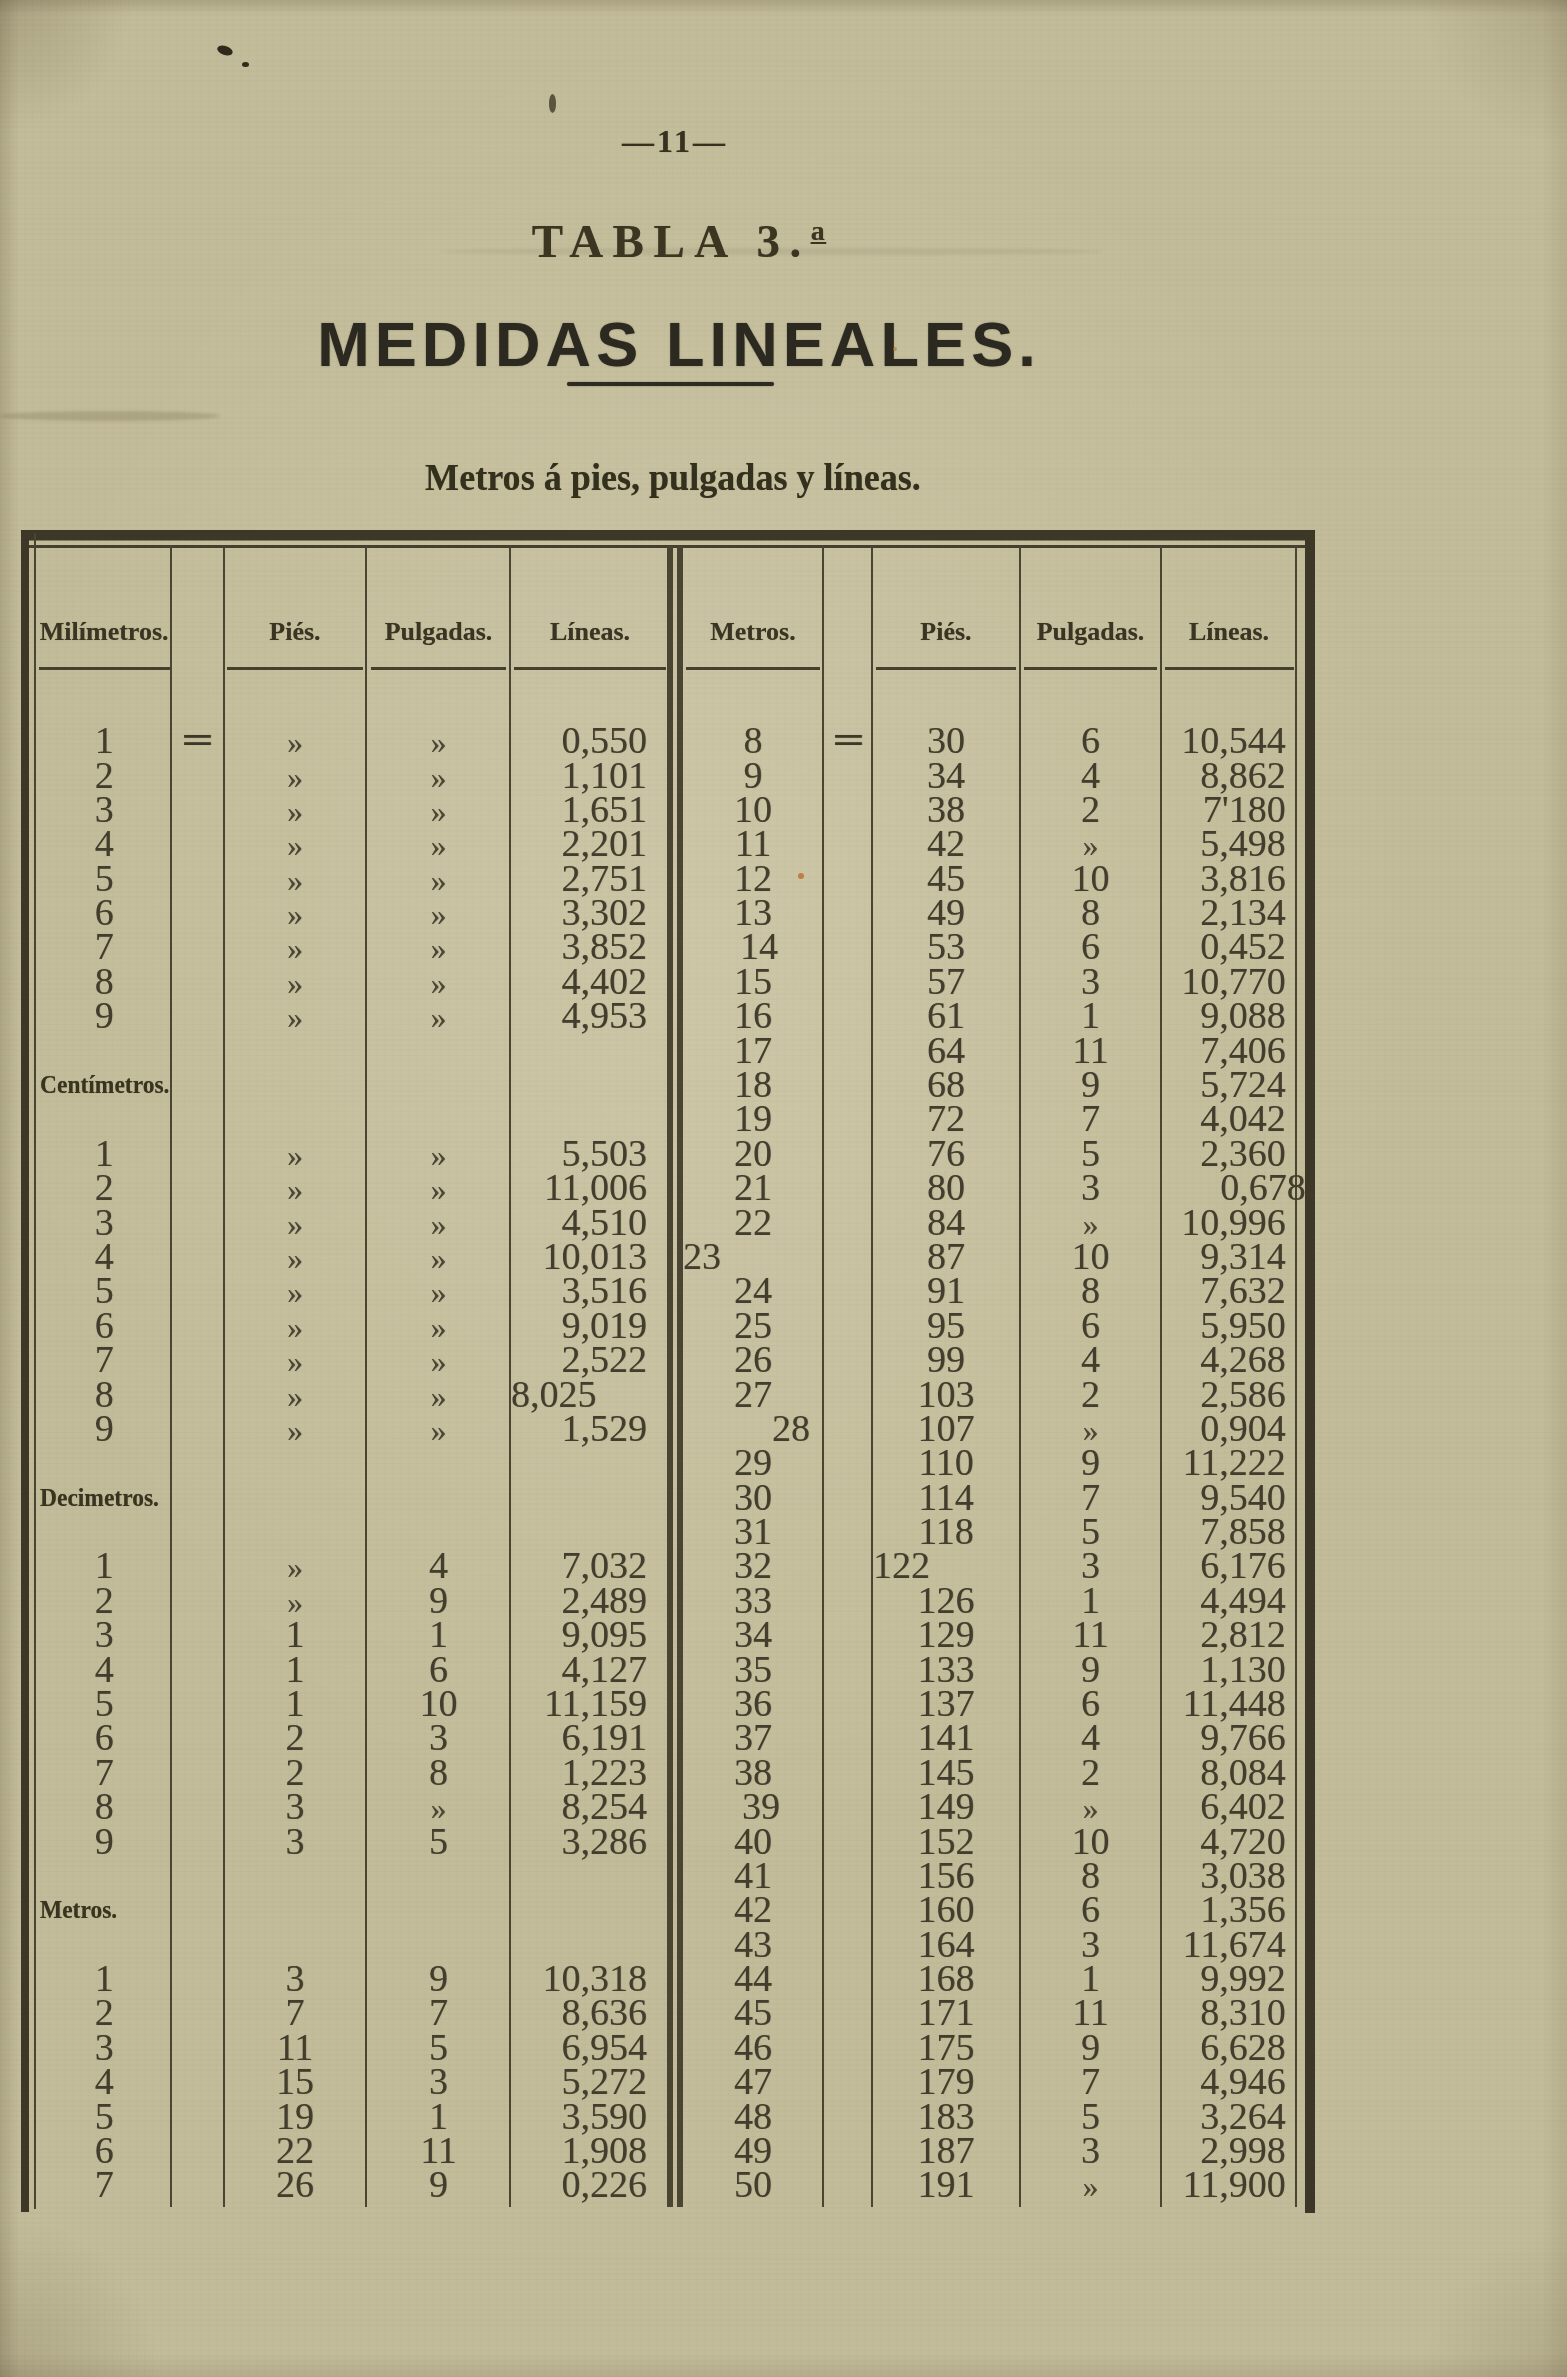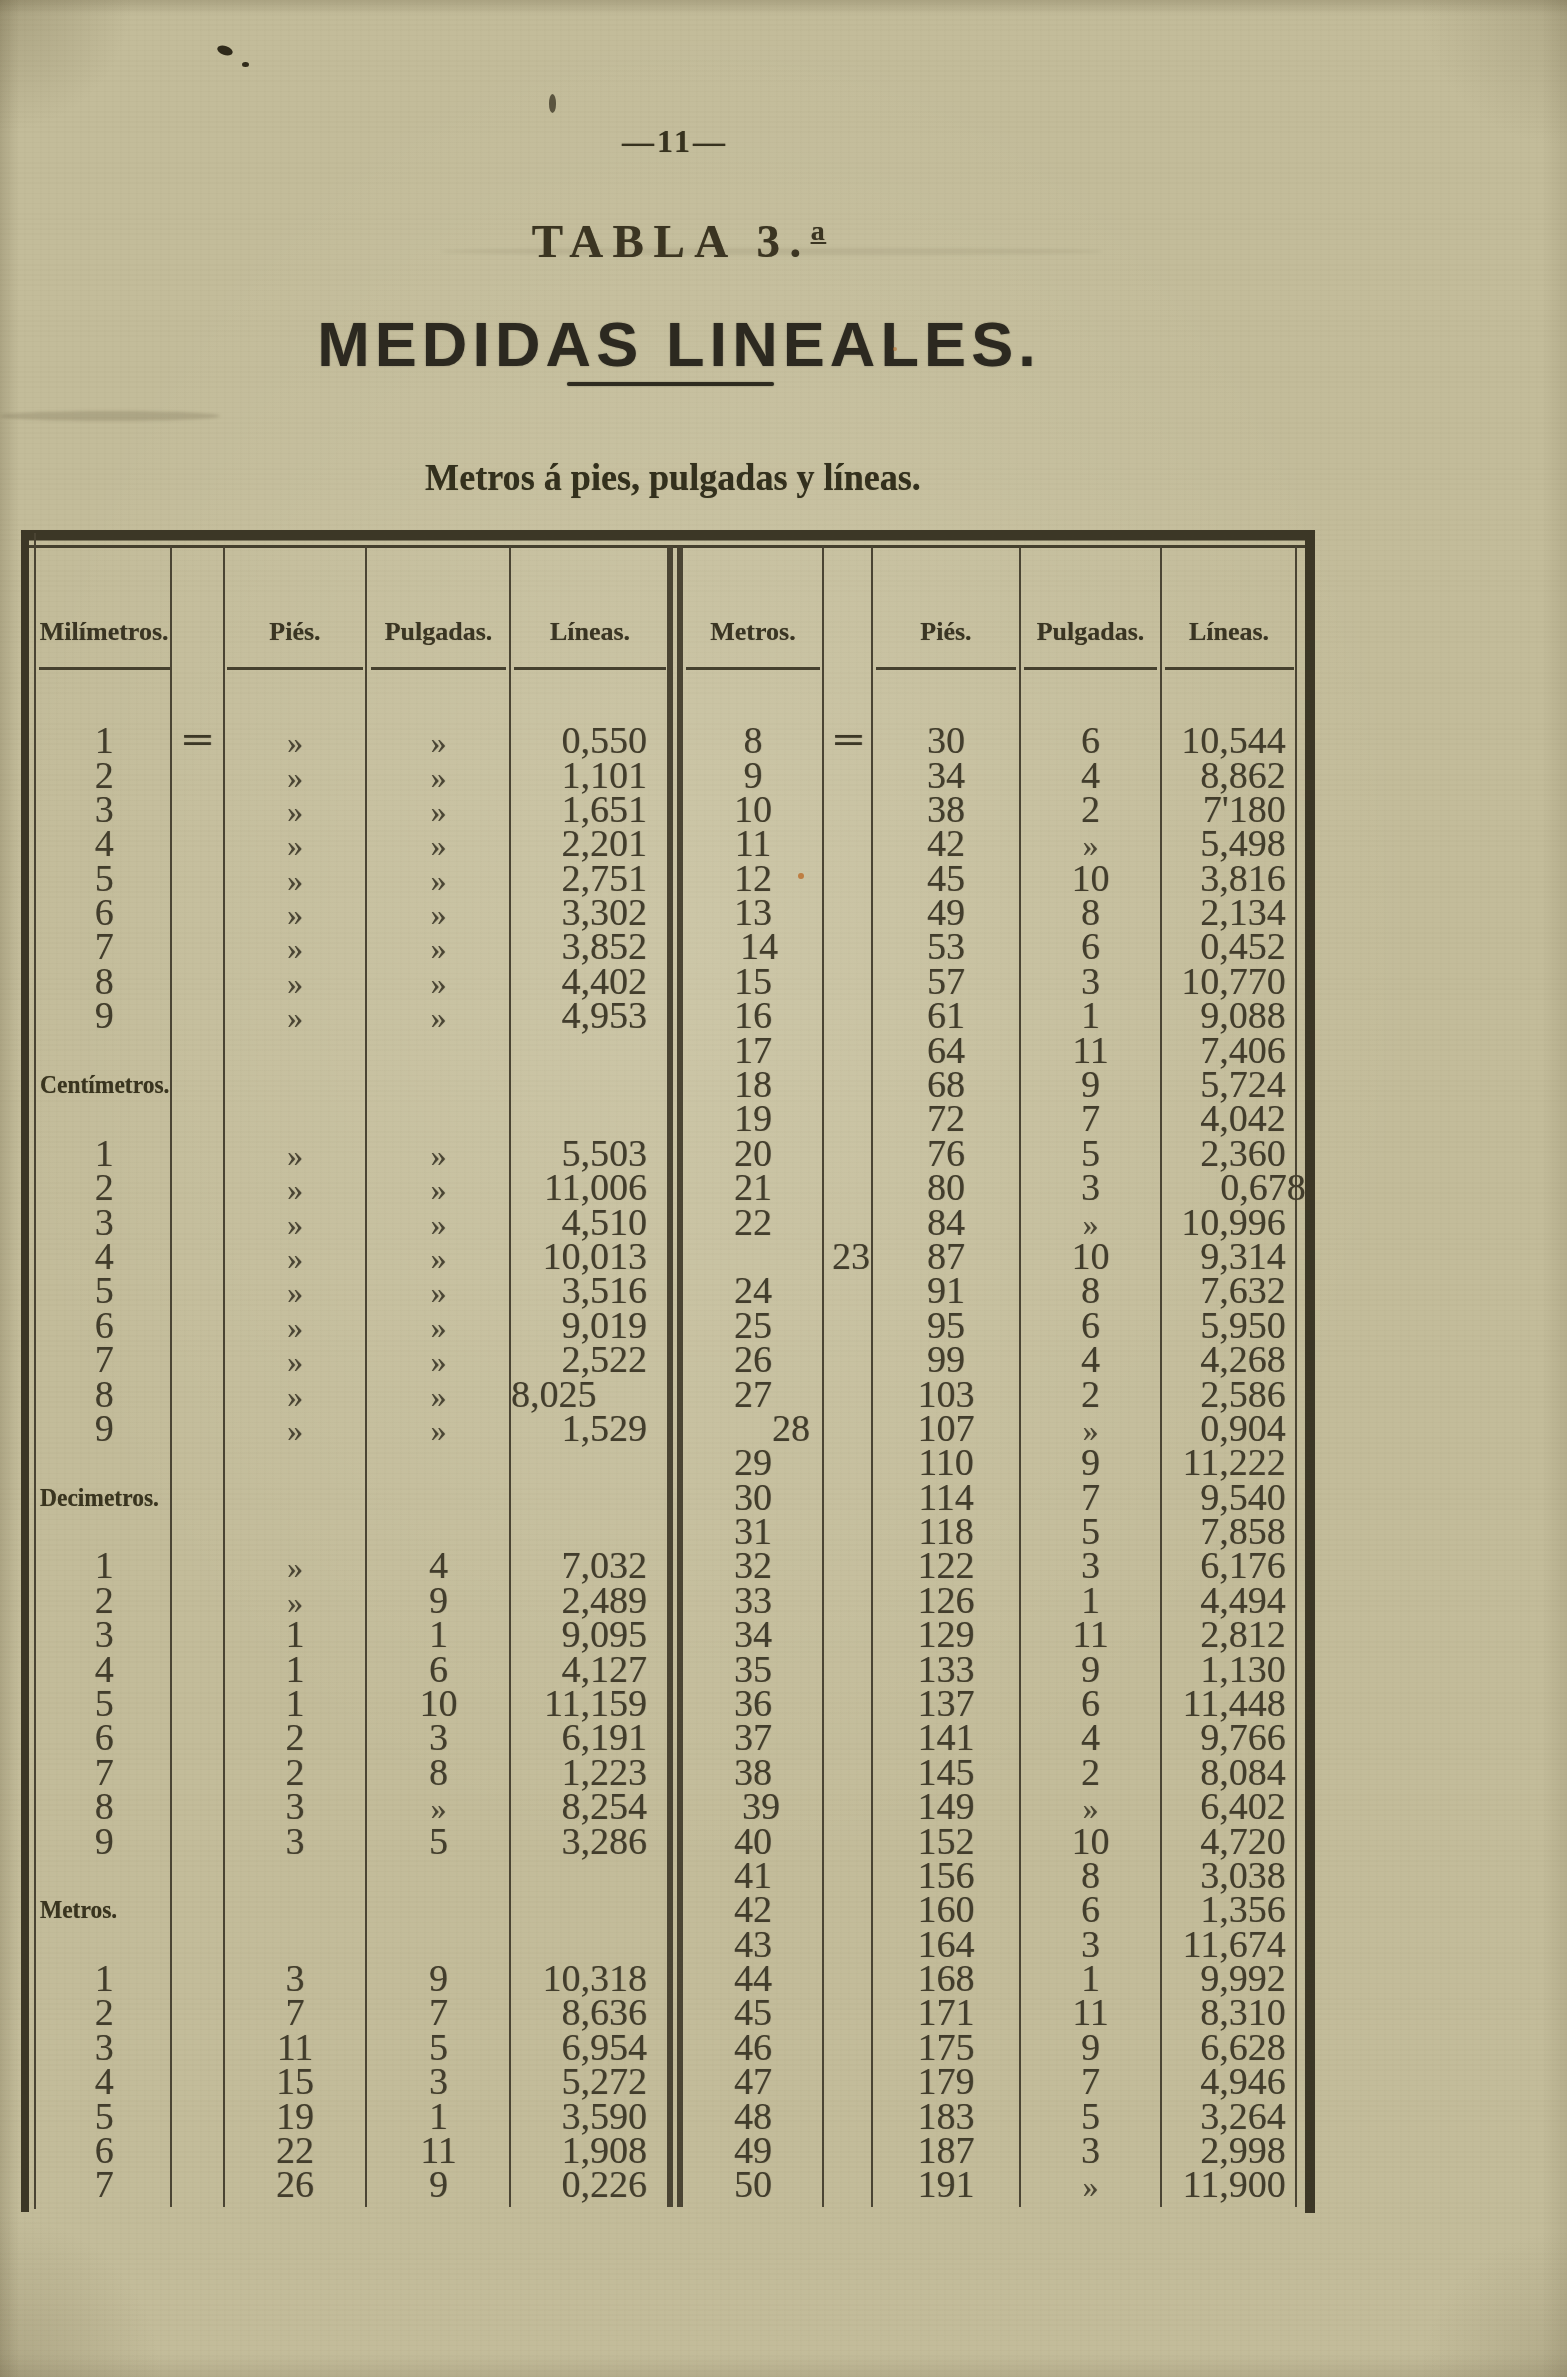--- a/index.html
+++ b/index.html
@@ -268,21 +268,21 @@
         <div class="cell" style="left: 662px; top: 675px; width: 140px; text-align: center;">22</div>
         <div class="cell" style="left: 852px; top: 675px; width: 146px; text-align: center;">84</div>
         <div class="cell" style="left: 1000px; top: 675px; width: 139px; text-align: center;"><span class="guill">»</span></div>
         <div class="cell" style="left: 1141px; top: 675px; width: 134px; text-align: right; padding-right: 10.3px; box-sizing: border-box;">10,996</div>
       </div>
       <div>
         <div class="cell" style="left: 14.7px; top: 709px; width: 137px; text-align: center;">4</div>
         <div class="cell" style="left: 203px; top: 709px; width: 142px; text-align: center;"><span class="guill">»</span></div>
         <div class="cell" style="left: 347px; top: 709px; width: 141px; text-align: center;"><span class="guill">»</span></div>
         <div class="cell" style="left: 490px; top: 709px; width: 158px; text-align: right; padding-right: 22px; box-sizing: border-box;">10,013</div>
-        <div class="cell" style="left: 662px; top: 709px; width: 140px; text-align: right; padding-left: 47px;">23</div>
+        <div class="cell" style="left: 662px; top: 709px; width: 140px; text-align: left;">23</div>
         <div class="cell" style="left: 852px; top: 709px; width: 146px; text-align: center;">87</div>
         <div class="cell" style="left: 1000px; top: 709px; width: 139px; text-align: center;">10</div>
         <div class="cell" style="left: 1141px; top: 709px; width: 134px; text-align: right; padding-right: 10.3px; box-sizing: border-box;">9,314</div>
       </div>
       <div>
         <div class="cell" style="left: 14.7px; top: 743px; width: 137px; text-align: center;">5</div>
         <div class="cell" style="left: 203px; top: 743px; width: 142px; text-align: center;"><span class="guill">»</span></div>
         <div class="cell" style="left: 347px; top: 743px; width: 141px; text-align: center;"><span class="guill">»</span></div>
         <div class="cell" style="left: 490px; top: 743px; width: 158px; text-align: right; padding-right: 22px; box-sizing: border-box;">3,516</div>
         <div class="cell" style="left: 662px; top: 743px; width: 140px; text-align: center;">24</div>
@@ -348,21 +348,21 @@
         <div class="cell" style="left: 852px; top: 984px; width: 146px; text-align: center;">118</div>
         <div class="cell" style="left: 1000px; top: 984px; width: 139px; text-align: center;">5</div>
         <div class="cell" style="left: 1141px; top: 984px; width: 134px; text-align: right; padding-right: 10.3px; box-sizing: border-box;">7,858</div>
       </div>
       <div>
         <div class="cell" style="left: 14.7px; top: 1018px; width: 137px; text-align: center;">1</div>
         <div class="cell" style="left: 203px; top: 1018px; width: 142px; text-align: center;"><span class="guill">»</span></div>
         <div class="cell" style="left: 347px; top: 1018px; width: 141px; text-align: center;">4</div>
         <div class="cell" style="left: 490px; top: 1018px; width: 158px; text-align: right; padding-right: 22px; box-sizing: border-box;">7,032</div>
         <div class="cell" style="left: 662px; top: 1018px; width: 140px; text-align: center;">32</div>
-        <div class="cell" style="left: 852px; top: 1018px; width: 146px; text-align: center;">122</div>
+        <div class="cell" style="left: 852px; top: 1018px; width: 146px; ">122</div>
         <div class="cell" style="left: 1000px; top: 1018px; width: 139px; text-align: center;">3</div>
         <div class="cell" style="left: 1141px; top: 1018px; width: 134px; text-align: right; padding-right: 10.3px; box-sizing: border-box;">6,176</div>
       </div>
       <div>
         <div class="cell" style="left: 14.7px; top: 1053px; width: 137px; text-align: center;">2</div>
         <div class="cell" style="left: 203px; top: 1053px; width: 142px; text-align: center;"><span class="guill">»</span></div>
         <div class="cell" style="left: 347px; top: 1053px; width: 141px; text-align: center;">9</div>
         <div class="cell" style="left: 490px; top: 1053px; width: 158px; text-align: right; padding-right: 22px; box-sizing: border-box;">2,489</div>
         <div class="cell" style="left: 662px; top: 1053px; width: 140px; text-align: center;">33</div>
         <div class="cell" style="left: 852px; top: 1053px; width: 146px; text-align: center;">126</div>

